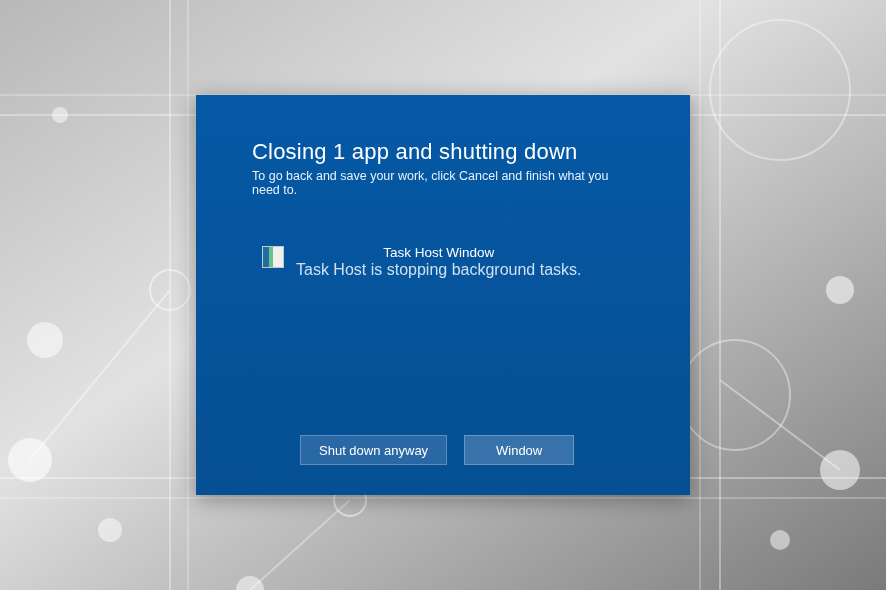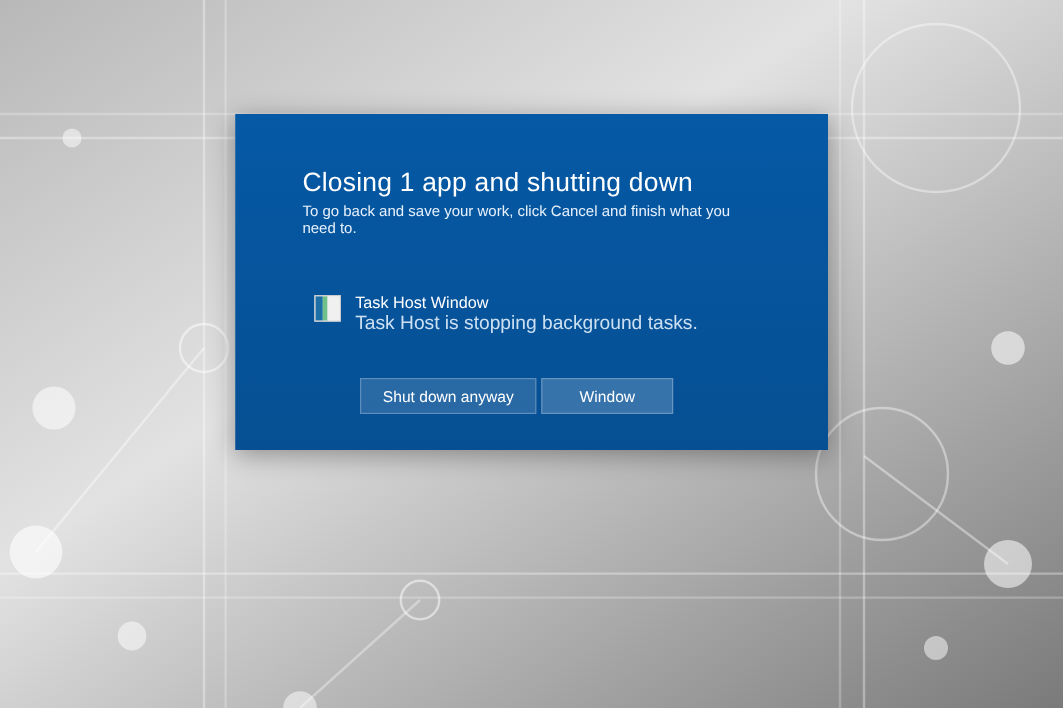--- a/index.html
+++ b/index.html
@@ -13,59 +13,59 @@
     }
     
     .bg { position: absolute; inset: 0; overflow: hidden; }
     .bg svg { position: absolute; inset: 0; width: 100%; height: 100%; }
     
     .dialog {
       position: absolute;
       left: 196px;
       top: 95px;
       width: 494px;
-      height: 280px;
+      height: 400px;
       background: #0a5aa0;
       background: linear-gradient(180deg, #0559a5 0%, #064f93 100%);
       box-shadow: 0 4px 20px rgba(0,0,0,0.35);
       color: #ffffff;
       padding: 44px 56px 30px 56px;
       display: flex;
       flex-direction: column;
     }
     .title {
       font-size: 22px;
       font-weight: 300;
       letter-spacing: 0.2px;
       margin-bottom: 4px;
     }
     .subtitle {
       font-size: 12.5px;
       font-weight: 400;
       color: #e8f1fb;
       margin-bottom: 48px;
     }
-    .apps { padding-left: 10px; }
+    .apps { padding-left: 10px; text-align: center; }
     .app-item { display: flex; gap: 12px; align-items: flex-start; }
     .app-icon {
       width: 22px;
       height: 22px;
       flex: 0 0 22px;
       margin-top: 1px;
       background: #ffffff;
       display: flex;
       border: 1px solid #c7c7c7;
     }
     .app-icon .bar-l { width: 6px; background: #1d6fa5; }
     .app-icon .bar-m { width: 4px; background: #6fc08a; }
     .app-icon .bar-r { flex: 1; background: #f0f0f0; }
     .app-text .app-title { font-size: 13.5px; font-weight: 400; color: #ffffff; }
     .app-text .app-desc { font-size: 16px; color: #cde0f2; margin-top: 1px; }
     .spacer { flex: 1; }
-    .buttons { display: flex; gap: 4px; padding-left: 48px; }
+    .buttons { display: flex; gap: 17px; padding-left: 48px; }
     .btn {
       background: rgba(255,255,255,0.14);
       border: 1px solid rgba(255,255,255,0.25);
       color: #ffffff;
       font-size: 13px;
       font-family: inherit;
       padding: 6px 18px;
       min-width: 120px;
       height: 30px;
       cursor: pointer;

